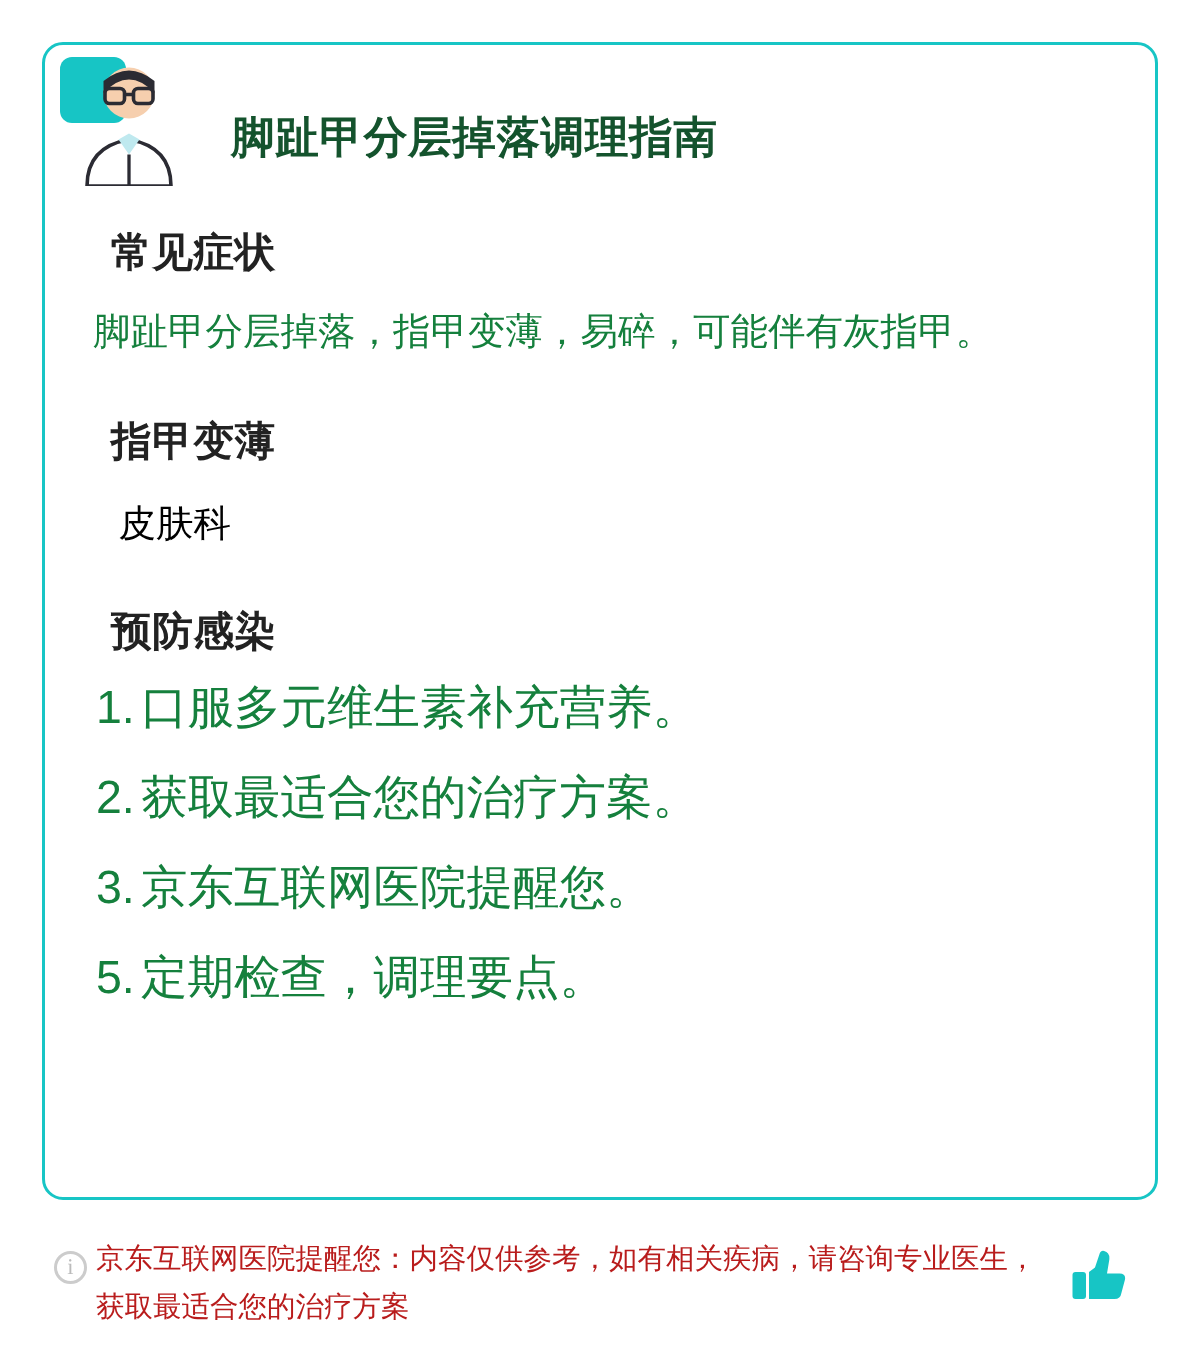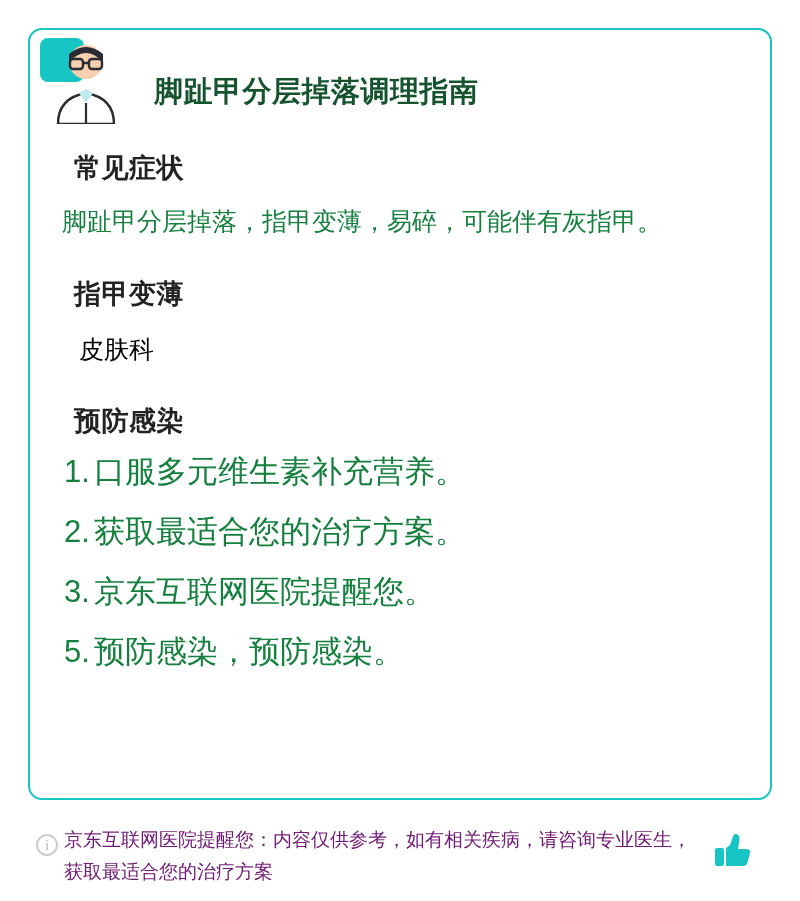--- a/index.html
+++ b/index.html
@@ -119,21 +119,21 @@
     font-size: 15px;
     line-height: 19px;
     text-align: center;
     font-family: "Liberation Serif", serif;
   }
   .footer-text {
     position: absolute;
     left: 36px;
     top: 6px;
     width: 640px;
-    color: #701a75;
+    color: #b91c1c;
     font-size: 19px;
     line-height: 32px;
   }
   .thumb {
     position: absolute;
     right: 20px;
     top: 14px;
     width: 38px;
     height: 36px;
   }
@@ -175,21 +175,21 @@
         <li>
           <span class="num">1.</span><span>口服多元维生素补充营养。</span>
         </li>
         <li>
           <span class="num">2.</span><span>获取最适合您的治疗方案。</span>
         </li>
         <li>
           <span class="num">3.</span><span>京东互联网医院提醒您。</span>
         </li>
         <li>
-          <span class="num">5.</span><span>预防感染，预防感染。</span>
+          <span class="num">5.</span><span>定期检查，调理要点。</span>
         </li>
       </ol>
 
     </div>
   </div>
 
   <div class="footer">
     <span class="footer-icon">i</span>
     <div class="footer-text">京东互联网医院提醒您：内容仅供参考，如有相关疾病，请咨询专业医生，获取最适合您的治疗方案</div>
     <span class="thumb">

